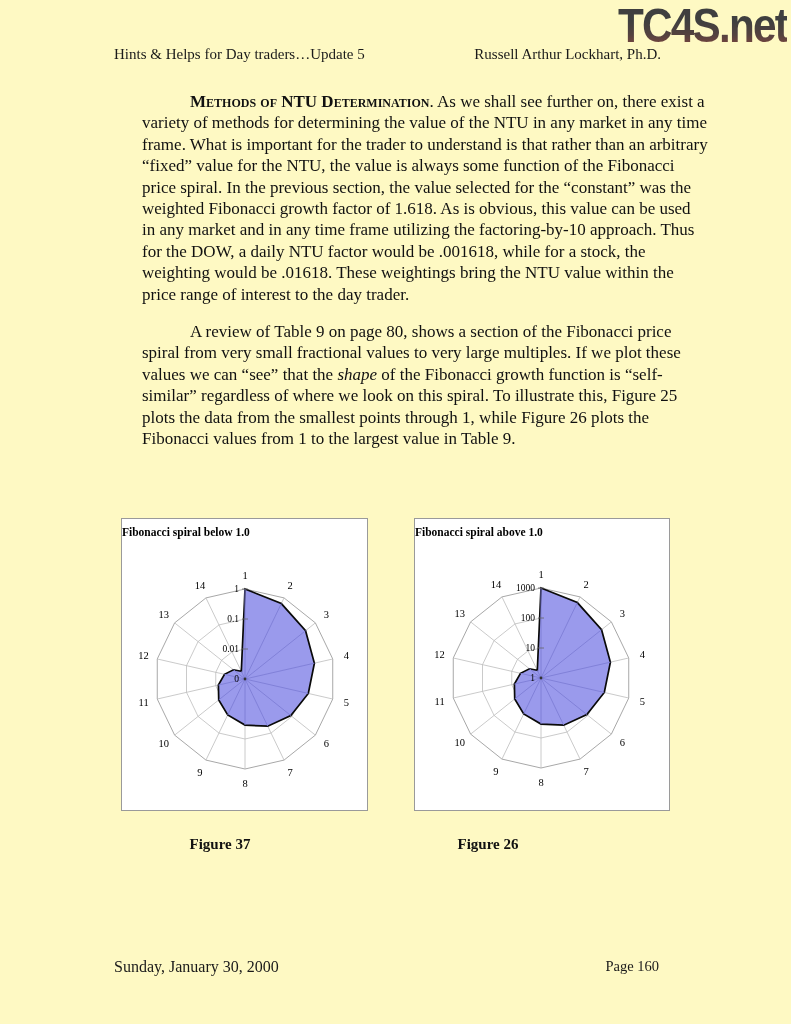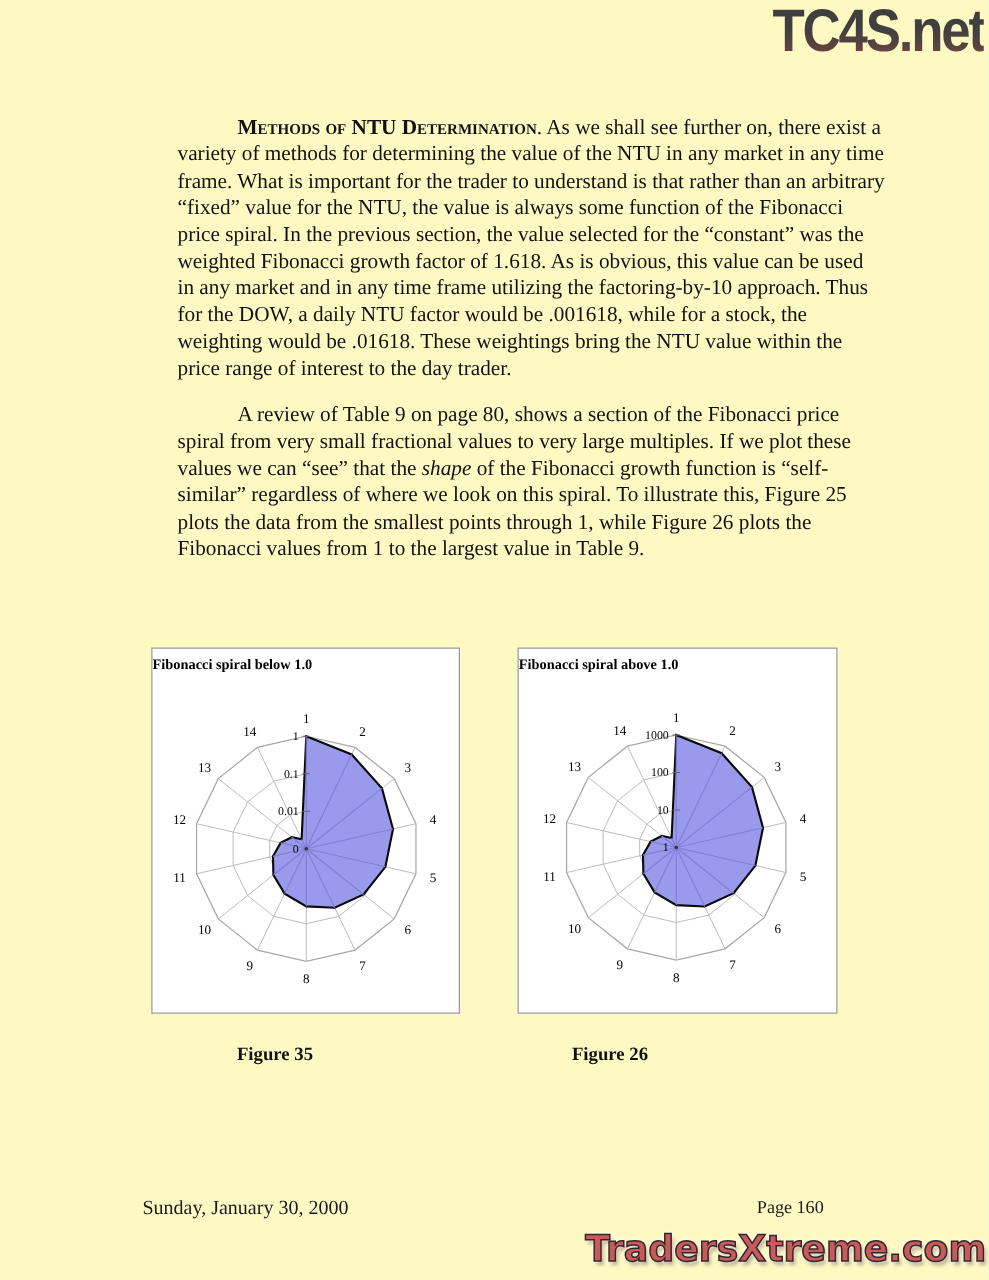--- a/index.html
+++ b/index.html
@@ -58,20 +58,24 @@
     text-shadow:0 0 4px rgba(255,255,255,.95),2px 3px 3px rgba(100,70,70,.45);
   }
 </style>
 </head>
 <body>
 
 <div class="page">
 
   <div class="tc4s">TC4S.net</div>
 
+  <div class="hdr">
+    <span class="hl">Hints &amp; Helps for Day traders…Update 5</span>
+    <span class="hr">Russell Arthur Lockhart, Ph.D.</span>
+  </div>
 
   <p class="para p1"><span class="lead">Methods of NTU Determination</span><span>. As we shall see further on, there exist a variety of methods for determining the value of the NTU in any market in any time frame. What is important for the trader to understand is that rather than an arbitrary “fixed” value for the NTU, the value is always some function of the Fibonacci price spiral. In the previous section, the value selected for the “constant” was the weighted Fibonacci growth factor of 1.618. As is obvious, this value can be used in any market and in any time frame utilizing the factoring-by-10 approach. Thus for the DOW, a daily NTU factor would be .001618, while for a stock, the weighting would be .01618. These weightings bring the NTU value within the price range of interest to the day trader.</span></p>
 
   <p class="para p2"><span>A review of Table 9 on page 80, shows a section of the Fibonacci price spiral from very small fractional values to very large multiples. If we plot these values we can “see” that the </span><i>shape</i><span> of the Fibonacci growth function is “self-similar” regardless of where we look on this spiral. To illustrate this, Figure 25 plots the data from the smallest points through 1, while Figure 26 plots the Fibonacci values from 1 to the largest value in Table 9.</span></p>
 
 
   <div class="figbox fb25">
     <svg class="radar" width="247" height="293">
         <polygon points="123,70 162.04953652058023,78.91280188878228 193.36483342212267,103.88591783271399 210.74351209636413,139.9731159439317 210.74351209636413,180.0268840560683 193.36483342212267,216.11408216728603 162.04953652058023,241.08719811121773 123,250 83.95046347941977,241.08719811121773 52.635166577877314,216.11408216728603 35.25648790363587,180.0268840560683 35.25648790363586,139.9731159439318 52.635166577877314,103.885917832714 83.95046347941982,78.91280188878224" fill="none" stroke="#a8a8a8" stroke-width="1"></polygon>
         <polygon points="123,100 149.0330243470535,105.94186792585484 169.9098889480818,122.59061188847599 181.49567473090943,146.64874396262113 181.49567473090943,173.35125603737887 169.9098889480818,197.409388111524 149.0330243470535,214.05813207414516 123,220 96.96697565294652,214.05813207414516 76.0901110519182,197.409388111524 64.50432526909057,173.35125603737887 64.50432526909057,146.64874396262118 76.0901110519182,122.59061188847599 96.96697565294654,105.94186792585482" fill="none" stroke="#bcbcbc" stroke-width="0.8"></polygon>
@@ -184,21 +188,20 @@
         <text x="120" y="72" text-anchor="end" class="rtick">1000</text>
         <line x1="123" y1="99" x2="129" y2="99" stroke="#666" stroke-width="0.8"></line>
         <text x="120" y="102" text-anchor="end" class="rtick">100</text>
         <line x1="123" y1="129" x2="129" y2="129" stroke="#666" stroke-width="0.8"></line>
         <text x="120" y="132" text-anchor="end" class="rtick">10</text>
         <text x="120" y="162" text-anchor="end" class="rtick">1</text>
       </svg>
     <div class="figtitle">Fibonacci spiral above 1.0</div>
   </div>
 
-  <div class="caption c25">Figure 35</div>
+  <div class="caption c25">Figure 37</div>
   <div class="caption c26">Figure 26</div>
 
   <div class="fdate">Sunday, January 30, 2000</div>
   <div class="fpage">Page 160</div>
 
-  <div class="tx">TradersXtreme.com</div>
 
 </div>
 
 </body></html>

